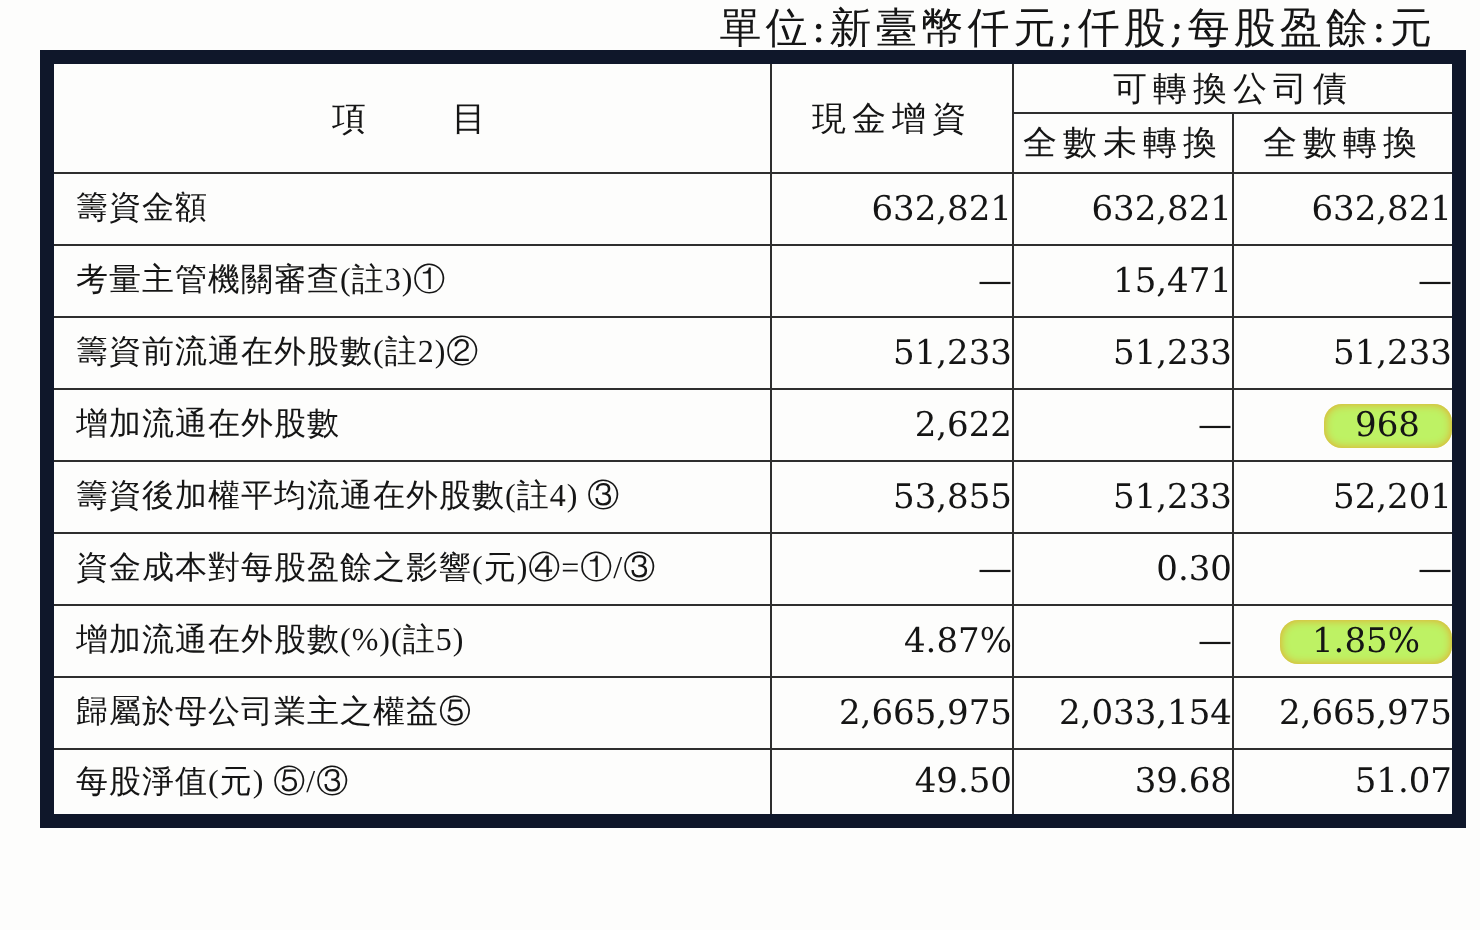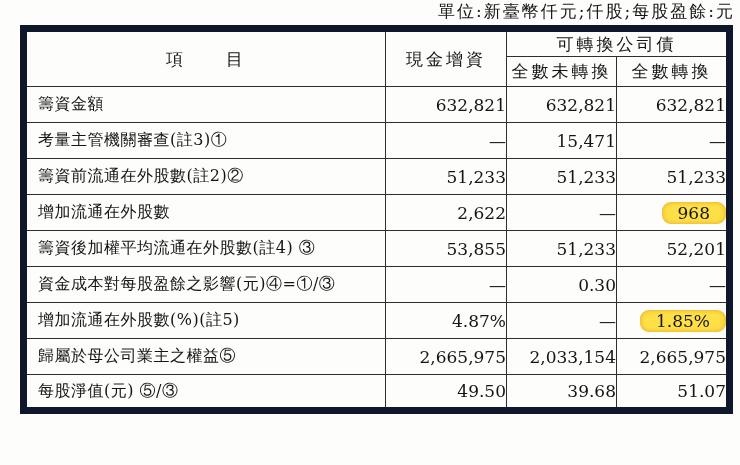--- a/index.html
+++ b/index.html
@@ -8,22 +8,22 @@
     background: #ffffff;
     font-family: "DejaVu Serif", "Liberation Serif", serif;
     color: #151515;
     overflow: hidden;
     position: relative;
   }
   .page { position: absolute; inset: 0; background: #fdfdfc; }
 
   .unit-note {
     position: absolute;
-    top: 0px; right: 5px;
-    font-size: 17px;
+    top: 0px; right: 22px;
+    font-size: 21px;
     letter-spacing: 2px;
     white-space: nowrap;
   }
 
   table.main {
     position: absolute;
     left: 20px; top: 25px;
     width: 706px;
     border-collapse: collapse;
     table-layout: fixed;
@@ -41,28 +41,29 @@
   }
   thead tr.h1 th { height: 28px; }
   thead tr.h2 th { height: 30px; }
   tbody td { height: 36px; }
   td.label {
     text-align: left;
     padding-left: 11px;
     font-size: 16px;
     letter-spacing: 0.5px;
     white-space: nowrap;
+    font-family: Liberation Serif, serif;
   }
   td.num {
     text-align: right;
     font-size: 17px;
   }
   .hl {
     display: inline-block;
-    background: #fde047;
+    background: #bef264;
     border-radius: 9px;
     padding: 1px 16px;
     box-shadow: inset 0 0 5px #e8a329;
   }
 
   .footnote {
     position: absolute;
     left: 14px; top: 416px;
     width: 724px;
     font-size: 15px;

